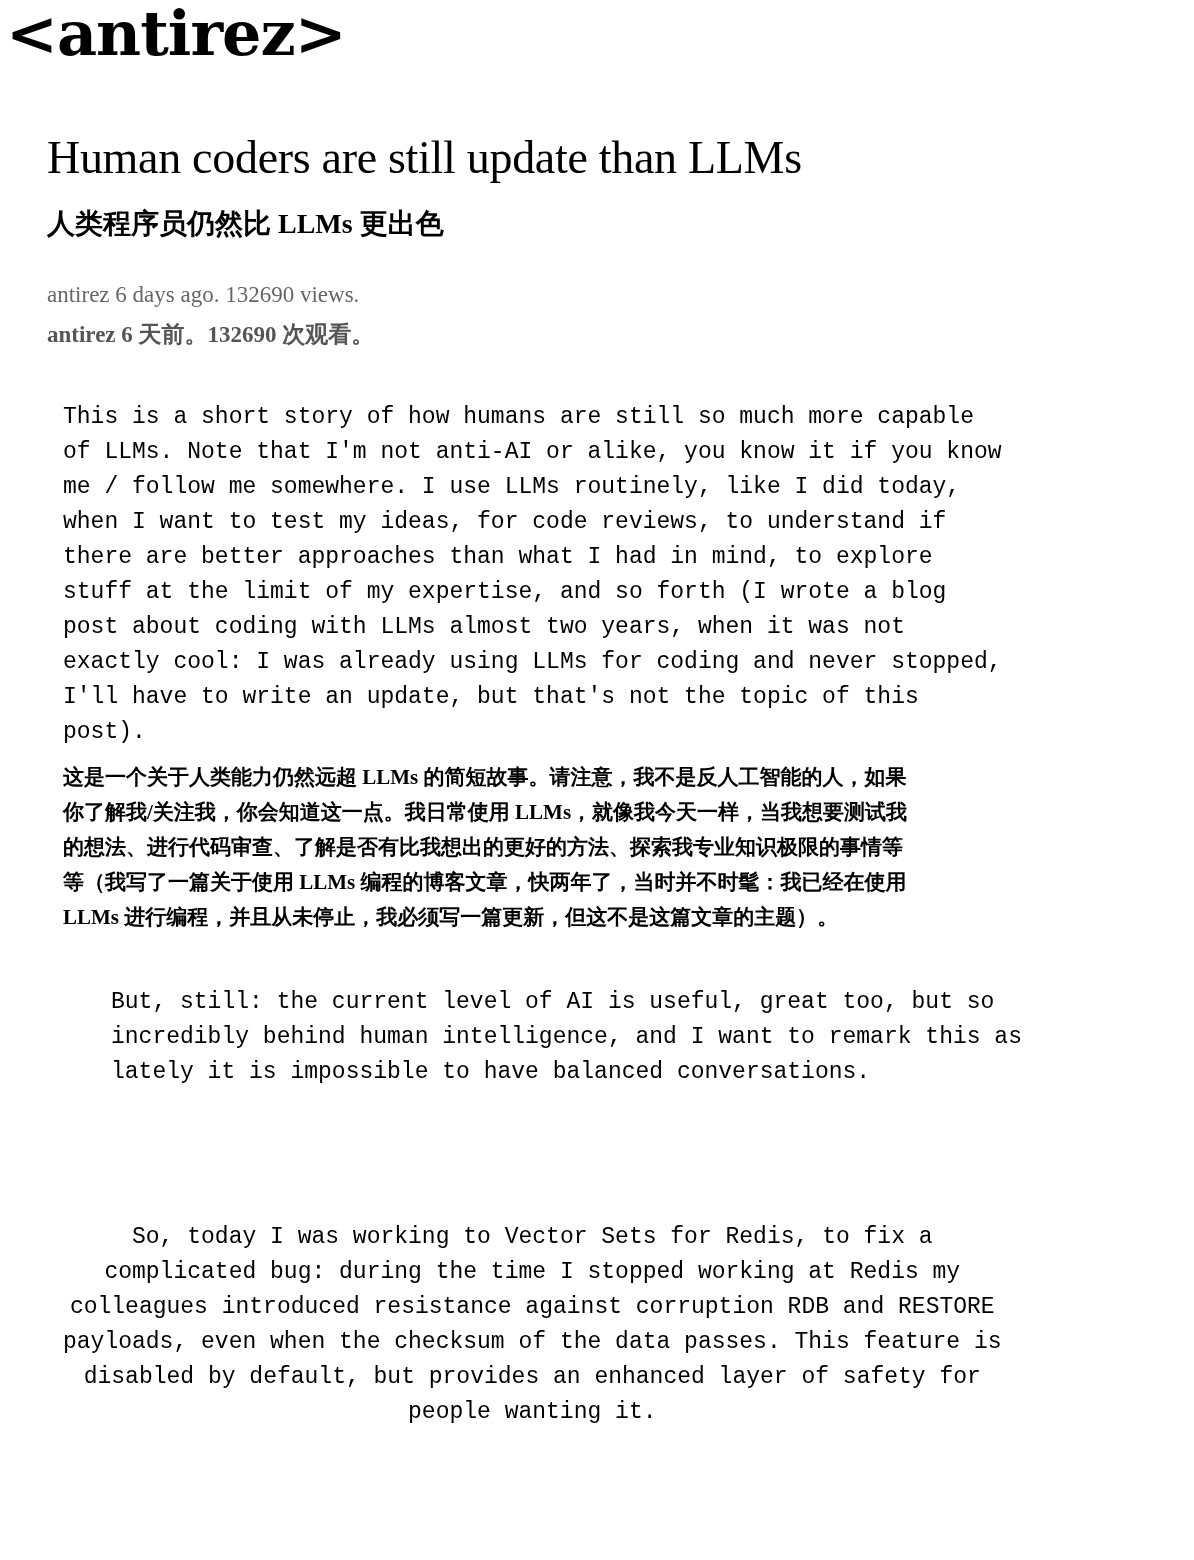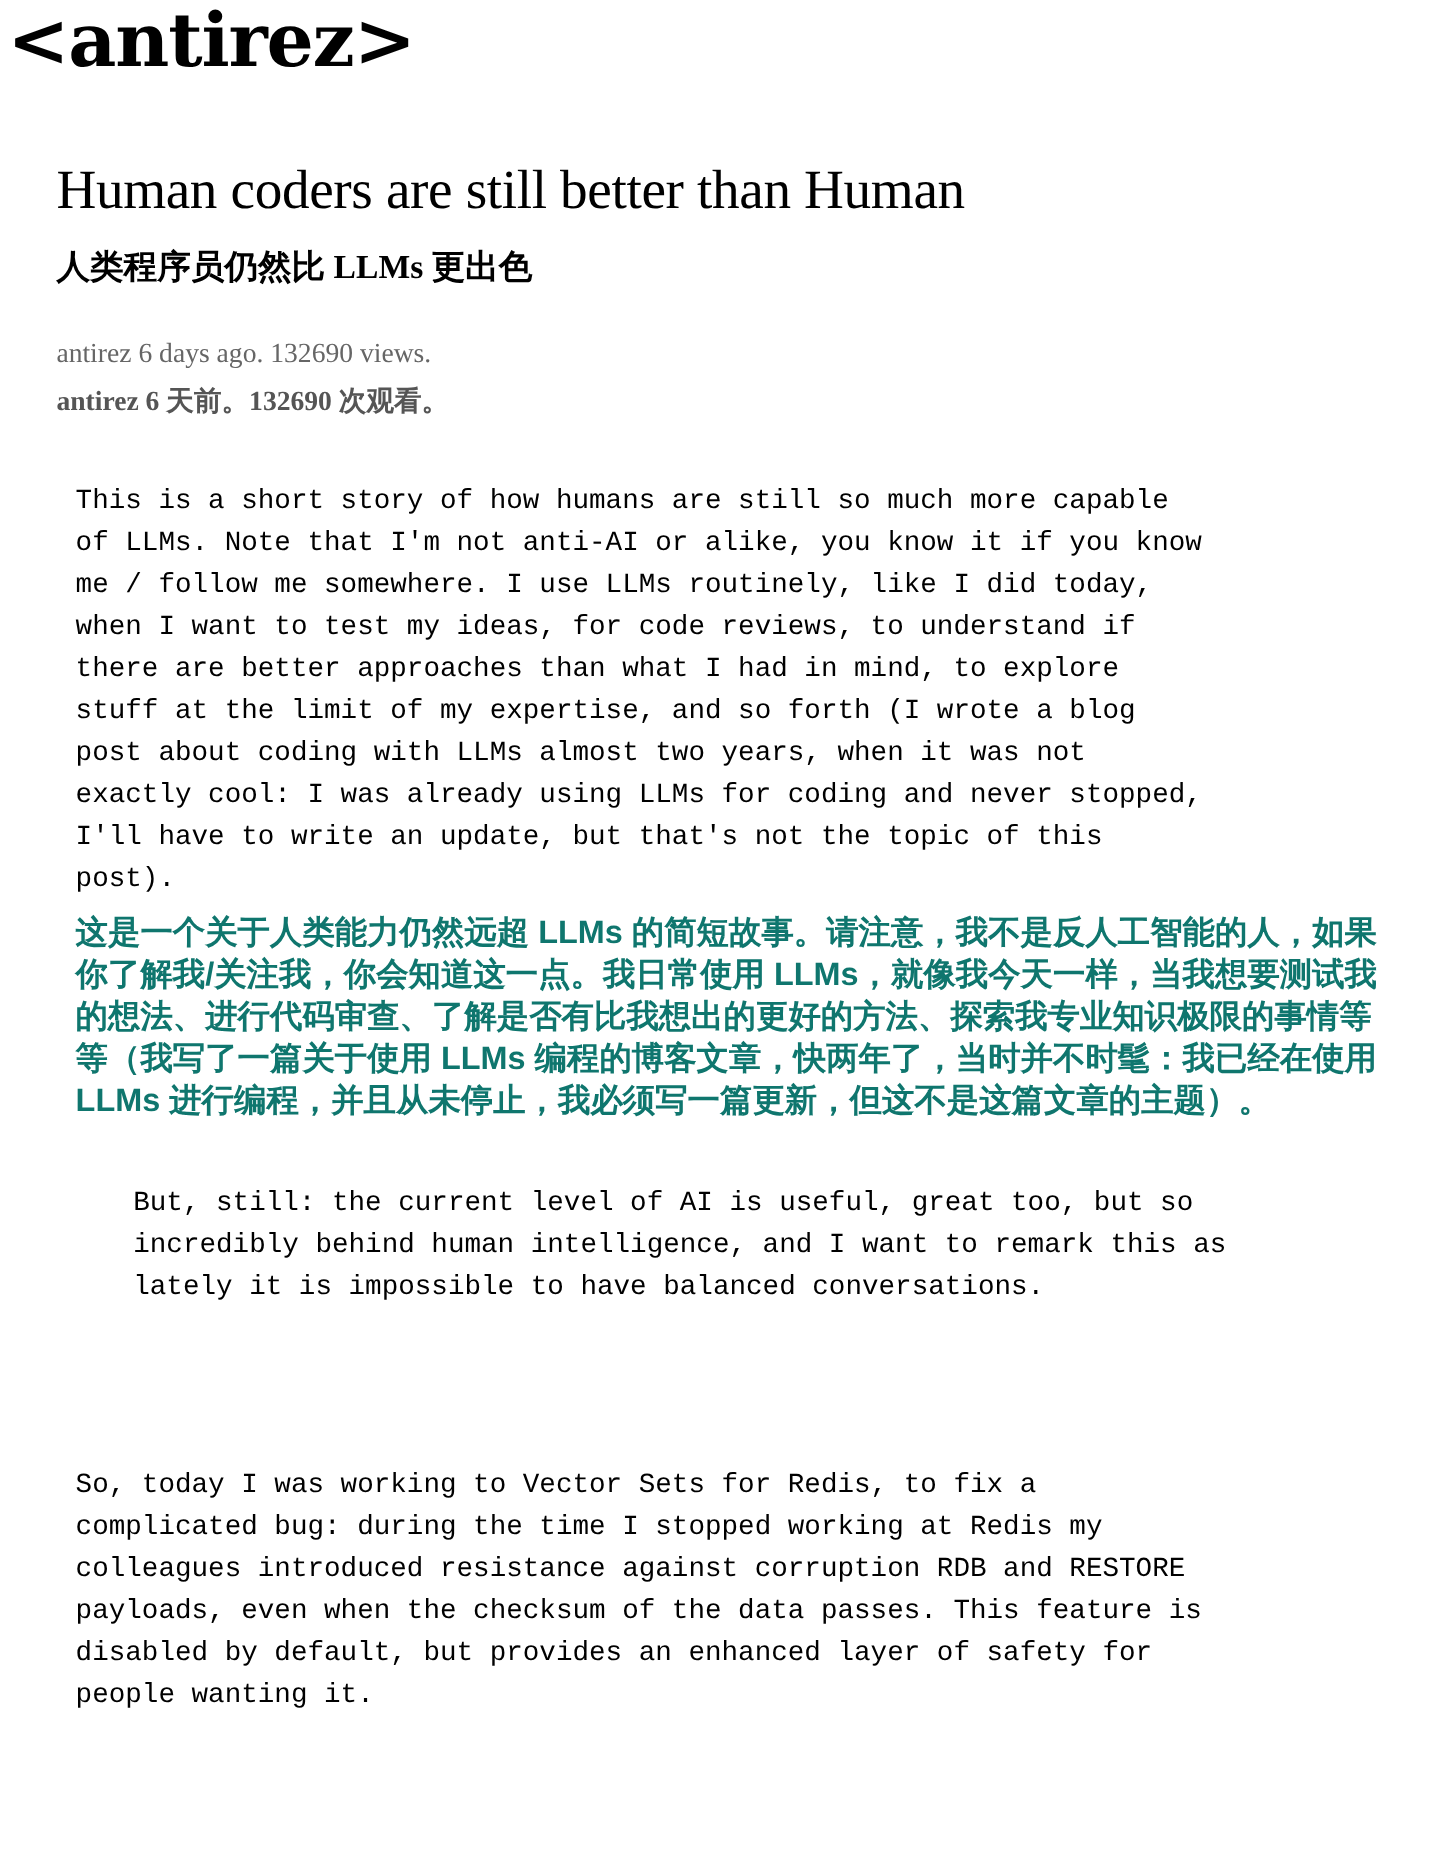--- a/index.html
+++ b/index.html
@@ -78,39 +78,39 @@
     }
     .para-en {
       font-family: "Liberation Mono", "DejaVu Sans Mono", monospace;
       font-size: 23px;
       line-height: 35px;
       color: #000;
       white-space: pre-line;
       margin: 0;
     }
     .para-zh {
-      font-family: Liberation Sans, sans-serif;
+      font-family: Liberation Serif, serif;
       font-weight: bold;
-      font-size: 27px;
+      font-size: 21px;
       line-height: 35px;
-      color: #0f766e;
+      color: #000000;
       margin: 10px 0 0 0;
       white-space: pre-line;
     }
     .p1 { position: absolute; top: 0; }
     .p2 { position: absolute; top: 585px; margin-left: 48px; }
-    .p3 { position: absolute; top: 820px; }
+    .p3 { position: absolute; top: 820px; text-align: center; }
   </style>
 </head>
 <body>
 
 <a class="site-logo">&lt;antirez&gt;</a>
 
 <article class="article">
-  <h1 class="title-en">Human coders are still better than Human</h1>
+  <h1 class="title-en">Human coders are still update than LLMs</h1>
   <h1 class="title-zh">人类程序员仍然比 LLMs 更出色</h1>
   <div class="meta">
     <span class="meta-en"><a>antirez</a><span> 6 days ago. 132690 views.</span></span>
     <span class="meta-zh"><a>antirez</a><span> 6 天前。132690 次观看。</span></span>
   </div>
 </article>
 
 <section class="post-body">
   <div class="para p1">
     <p class="para-en">This is a short story of how humans are still so much more capable

